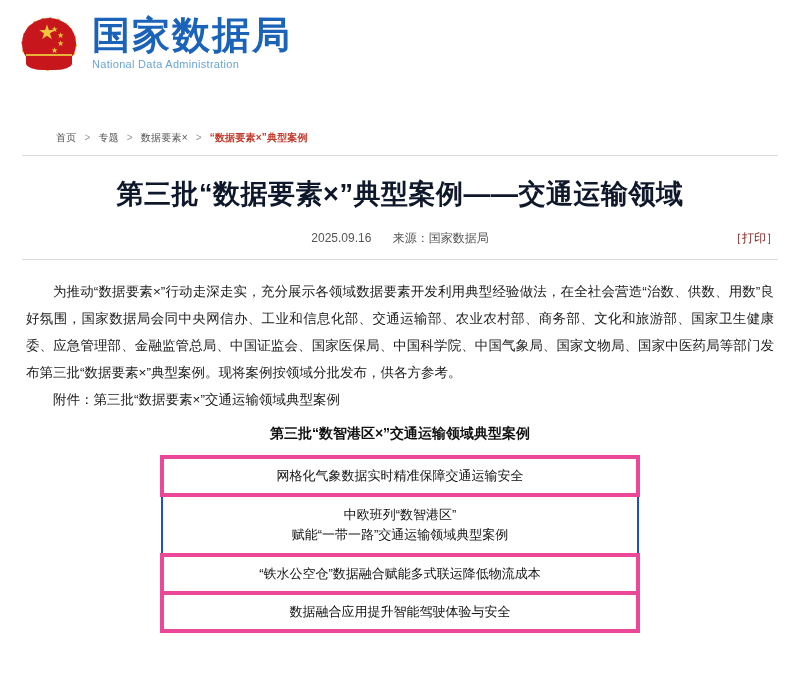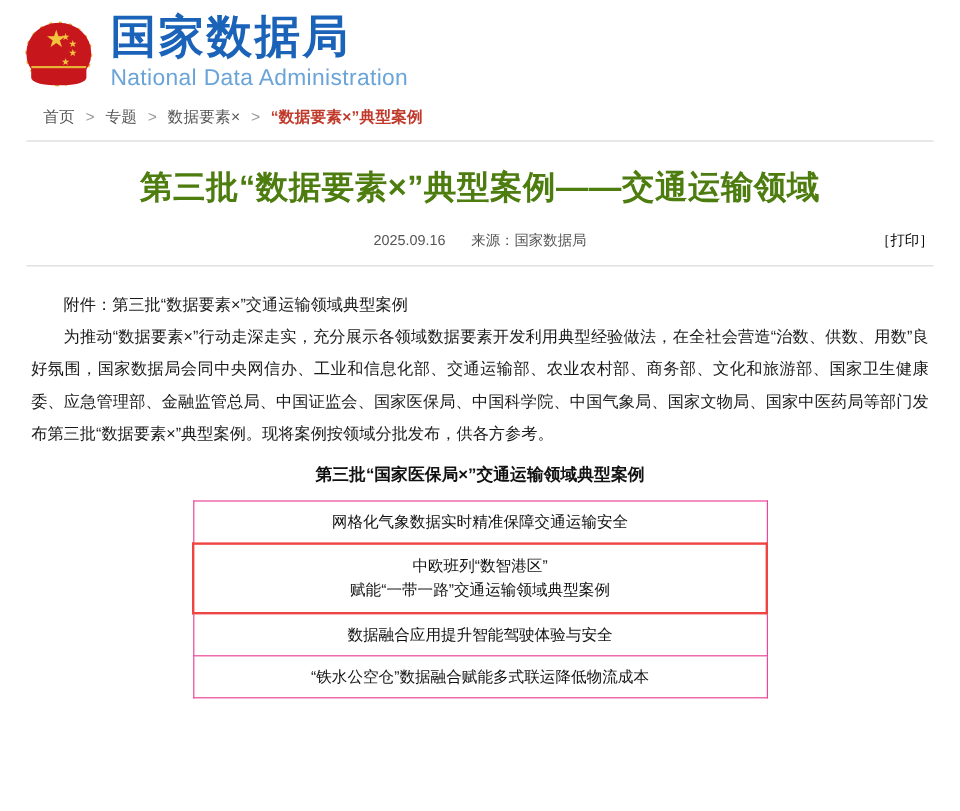--- a/index.html
+++ b/index.html
@@ -71,67 +71,69 @@
   .emblem .star.s4 { left: 33px; top: 32px; font-size: 8px; }
 
   .brand { display: flex; flex-direction: column; justify-content: center; }
   .brand-cn {
     font-size: 38px;
     font-weight: 700;
     color: #1a63b8;
     letter-spacing: 2px;
     line-height: 1.05;
     font-family: "Liberation Sans", sans-serif;
+    text-align: center;
   }
   .brand-en {
-    font-size: 19px;
+    font-size: 11px;
     color: #6aa4d8;
     letter-spacing: .3px;
     margin-top: 3px;
   }
 
   
   .breadcrumb {
-    padding: 6px 0 0 36px;
-    font-size: 13px;
+    padding: 6px 0 0 56px;
+    font-size: 10px;
     color: #555;
     letter-spacing: .2px;
+    margin-top: 45px;
   }
   .breadcrumb a { color: #555; text-decoration: none; }
   .breadcrumb .sep { color: #999; margin: 0 5px; }
   .breadcrumb .current { color: #c0392b; font-weight: 700; }
 
   .hr-top {
     margin: 10px 22px 0 22px;
     border-top: 1px solid #d9d9d9;
   }
 
   
   .title {
     text-align: center;
     font-size: 27px;
     font-weight: 700;
-    color: #4d7c0f;
+    color: #0f172a;
     margin: 22px 20px 0 20px;
     letter-spacing: .5px;
     line-height: 1.25;
   }
   .meta-row {
     position: relative;
     margin: 18px 22px 0 22px;
     text-align: center;
     font-size: 12px;
     color: #555;
   }
   .meta-row .date { margin-right: 18px; }
   .meta-row .print {
     position: absolute;
     right: 0;
     top: 0;
-    color: #000000;
+    color: #7f1d1d;
   }
   .hr-mid {
     margin: 12px 22px 0 22px;
     border-top: 1px solid #d9d9d9;
   }
 
   
   .body {
     margin: 18px 26px 0 26px;
     font-size: 13.5px;
@@ -151,29 +153,29 @@
   }
 
   
   .case-table {
     width: 480px;
     margin: 8px auto 0 auto;
     border-collapse: collapse;
     table-layout: fixed;
   }
   .case-table td {
-    border: 1px solid #ec4899;
+    border: 4px solid #ec4899;
     text-align: center;
     font-size: 13px;
     color: #111;
     padding: 7px 22px;
     line-height: 1.55;
   }
   .case-table tr.highlight td {
-    border: 2px solid #ef4444;
+    border: 2px solid #1d4ed8;
     padding: 8px 6px;
     margin-left: 22px;
   }
 </style>
 </head>
 <body>
 
 <div class="page">
 
   <div class="header">
@@ -209,40 +211,40 @@
 
   <div class="meta-row">
     <span class="date">2025.09.16</span>
     <span class="source">来源：国家数据局</span>
     <span class="print">［打印］</span>
   </div>
 
   <div class="hr-mid"></div>
 
   <div class="body">
+    <p class="indent2">为推动“数据要素×”行动走深走实，充分展示各领域数据要素开发利用典型经验做法，在全社会营造“治数、供数、用数”良好氛围，国家数据局会同中央网信办、工业和信息化部、交通运输部、农业农村部、商务部、文化和旅游部、国家卫生健康委、应急管理部、金融监管总局、中国证监会、国家医保局、中国科学院、中国气象局、国家文物局、国家中医药局等部门发布第三批“数据要素×”典型案例。现将案例按领域分批发布，供各方参考。</p>
     <p class="indent2">附件：第三批“数据要素×”交通运输领域典型案例</p>
-    <p class="indent2">为推动“数据要素×”行动走深走实，充分展示各领域数据要素开发利用典型经验做法，在全社会营造“治数、供数、用数”良好氛围，国家数据局会同中央网信办、工业和信息化部、交通运输部、农业农村部、商务部、文化和旅游部、国家卫生健康委、应急管理部、金融监管总局、中国证监会、国家医保局、中国科学院、中国气象局、国家文物局、国家中医药局等部门发布第三批“数据要素×”典型案例。现将案例按领域分批发布，供各方参考。</p>
-
-    <div class="sub-title">第三批“国家医保局×”交通运输领域典型案例</div>
+
+    <div class="sub-title">第三批“数智港区×”交通运输领域典型案例</div>
 
     <table class="case-table">
       <tbody>
         <tr>
           <td>网格化气象数据实时精准保障交通运输安全</td>
         </tr>
         <tr class="highlight">
           <td>
             <div>中欧班列“数智港区”</div>
             <div>赋能“一带一路”交通运输领域典型案例</div>
           </td>
         </tr>
         <tr>
+          <td>“铁水公空仓”数据融合赋能多式联运降低物流成本</td>
+        </tr>
+        <tr>
           <td>数据融合应用提升智能驾驶体验与安全</td>
-        </tr>
-        <tr>
-          <td>“铁水公空仓”数据融合赋能多式联运降低物流成本</td>
         </tr>
       </tbody>
     </table>
 
   </div>
 
 </div>
 
 </body></html>

